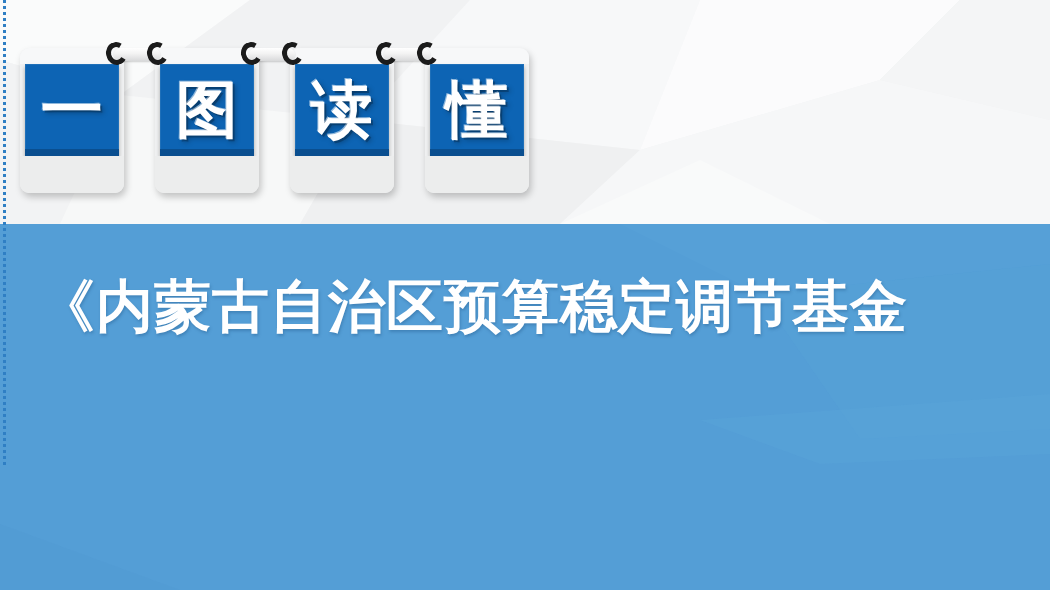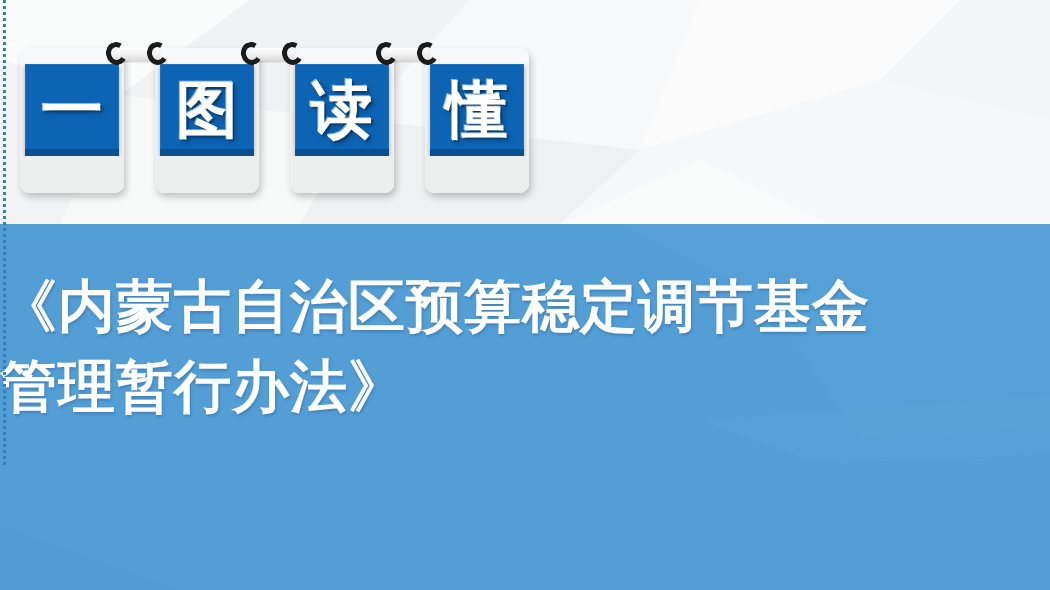--- a/index.html
+++ b/index.html
@@ -158,21 +158,21 @@
     top: 0;
     width: 1050px;
     height: 366px;
     display: block;
   }
   .title-wrap {
     position: absolute;
     left: 0;
     top: 42px;
     width: 946px;
-    text-align: left;
+    text-align: center;
     z-index: 3;
   }
   .title-line {
     display: block;
     color: #ffffff;
     font-size: 57px;
     line-height: 80px;
     font-weight: 700;
     letter-spacing: 1px;
     font-family: "DejaVu Sans", "Liberation Sans", sans-serif;
@@ -273,19 +273,18 @@
     <svg class="blue-poly" viewBox="0 0 1050 366" preserveAspectRatio="none">
       <rect x="0" y="0" width="1050" height="366" fill="#549ed6"></rect>
       <polygon points="620,0 1050,0 1050,40 760,70" fill="#58a2d9" opacity="0.55"></polygon>
       <polygon points="760,70 1050,40 1050,205 860,215" fill="#57a1d8" opacity="0.45"></polygon>
       <polygon points="0,300 180,366 0,366" fill="#4f99d1" opacity="0.35"></polygon>
       <polygon points="700,196 1050,170 1050,230 820,240" fill="#5aa4da" opacity="0.40"></polygon>
     </svg>
 
     <div class="title-wrap">
       <span class="title-line">《内蒙古自治区预算稳定调节基金</span>
-      <span class="title-line">管理暂行办法》</span>
     </div>
   </div>
 
   <div class="left-edge"></div>
 
 </div>
 
 </body></html>

